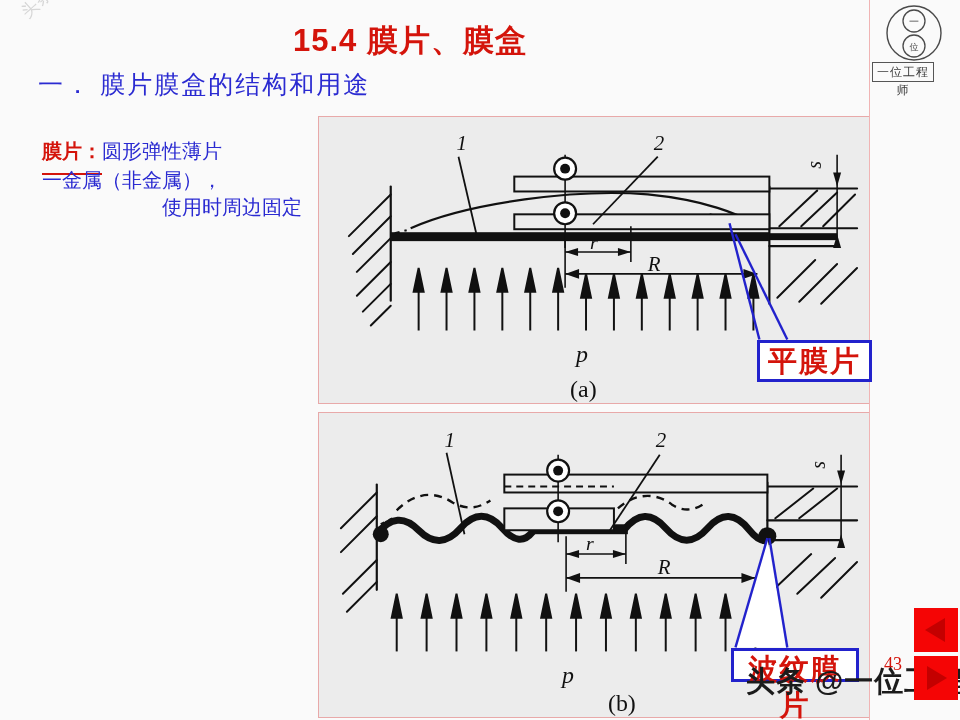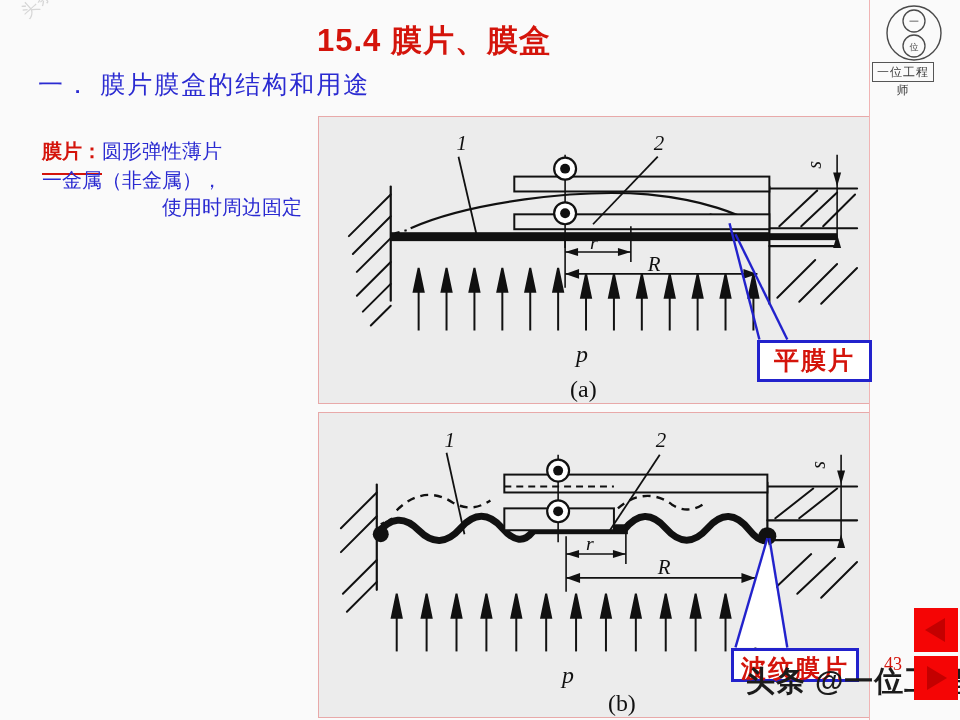--- a/index.html
+++ b/index.html
@@ -29,21 +29,20 @@
     white-space:nowrap;letter-spacing:1px;
     font-family:"Liberation Sans","DejaVu Sans",sans-serif;
     pointer-events:none;user-select:none;z-index:40;
   }
 
   
   #title{
     position:absolute;left:0;top:20px;width:820px;text-align:center;
     color:#d4140b;font-size:31px;font-weight:bold;letter-spacing:1px;
     font-family:"Liberation Sans","DejaVu Sans",sans-serif;
-    padding-left:24px;
   }
   #subtitle{
     position:absolute;left:38px;top:68px;
     color:#2a2ad1;font-size:25px;letter-spacing:2px;
     font-family:"Liberation Serif","DejaVu Serif",serif;
   }
 
   
   #leftnote{position:absolute;left:42px;top:138px;width:260px;
     font-family:"Liberation Serif","DejaVu Serif",serif;
@@ -66,21 +65,21 @@
     position:absolute;background:#ececec;
     border:1.5px solid #e8a9a9;box-sizing:border-box;
   }
   #panel-a{left:318px;top:116px;width:552px;height:288px;}
   #panel-b{left:318px;top:412px;width:552px;height:306px;}
   .panel svg{position:absolute;left:0;top:0;width:100%;height:100%;display:block;}
 
   
   .callout{
     position:absolute;background:#ffffff;border:3px solid #2222cc;
-    color:#d4140b;font-weight:bold;font-size:25px;letter-spacing:2px;
+    color:#d4140b;font-weight:bold;font-size:29px;letter-spacing:2px;
     text-align:center;box-sizing:border-box;
     font-family:"Liberation Serif","DejaVu Serif",serif;z-index:30;
   }
   #callout-a{left:757px;top:340px;width:115px;height:42px;line-height:36px;}
   #callout-b{left:731px;top:648px;width:128px;height:34px;line-height:36px;}
 
   
   #pagenum{position:absolute;left:884px;top:654px;font-size:18px;color:#d4140b;
     font-family:"Liberation Serif","DejaVu Serif",serif;z-index:35;}
   #seam{position:absolute;left:869px;top:0;width:1px;height:720px;background:#f0b4b4;}

